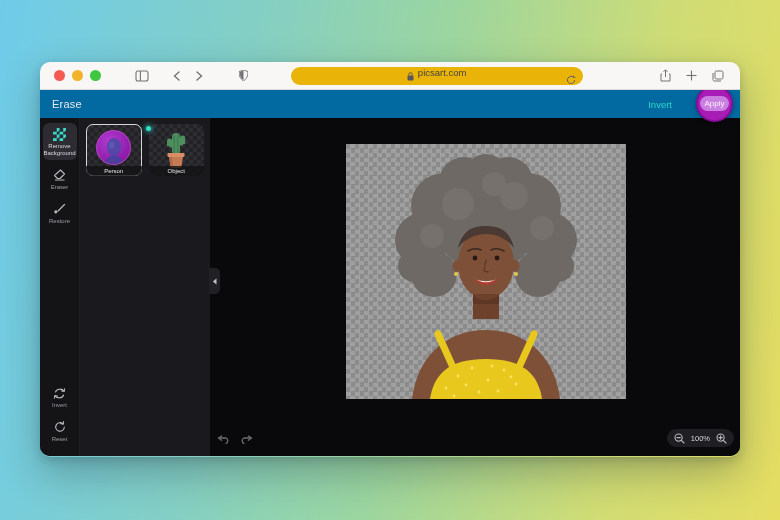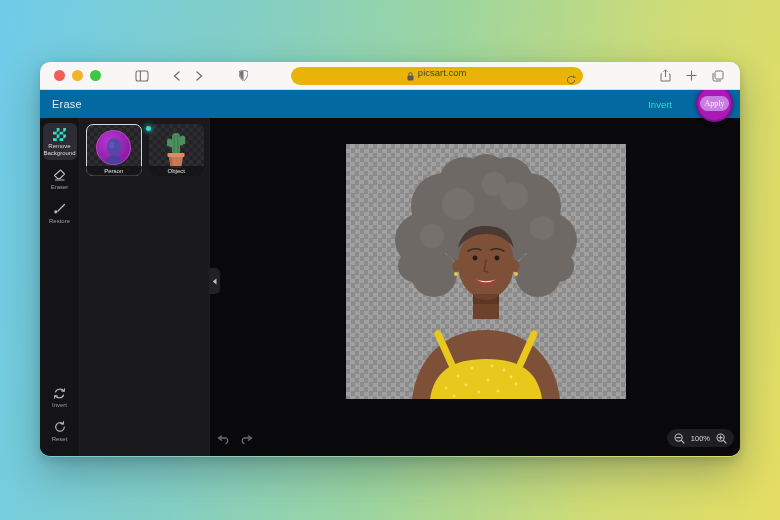--- a/index.html
+++ b/index.html
@@ -40,21 +40,21 @@
   .app-title { color:#e9e9ec; font-size:11px; letter-spacing:.2px; }
   .cancel { margin-left:auto; margin-right:56px; font-size:9.5px; cursor:pointer; }
   .apply-ring {
     position:absolute; right:7px; top:-5px; width:37px; height:37px; border-radius:50%;
     border:2.5px solid #8a0d9c; background:#a81cb6; z-index:9;
     display:flex; align-items:center; justify-content:center;
     box-shadow:0 1px 4px rgba(0,0,0,.4);
   }
   .apply-btn {
     width:29px; height:15px; border:none; border-radius:8px; background:#c97fe0;
-    color:#fdf3ff; font-size:8px; font-family:Liberation Serif, serif; cursor:pointer;
+    color:#fdf3ff; font-size:8px; font-family:Liberation Sans, sans-serif; cursor:pointer;
     display:flex; align-items:center; justify-content:center;
   }
   .app-body { position:relative; display:flex; height:338px; }
   
   .rail {
     width:40px; background:#141417; border-right:1px solid #1e1e22;
     display:flex; flex-direction:column; align-items:center; padding:5px 0 6px;
   }
   .tool { width:34px; padding:4px 1px 3px; border-radius:6px; text-align:center; cursor:pointer; margin-bottom:4px; }
   .tool.active { background:#2c2c32; }

